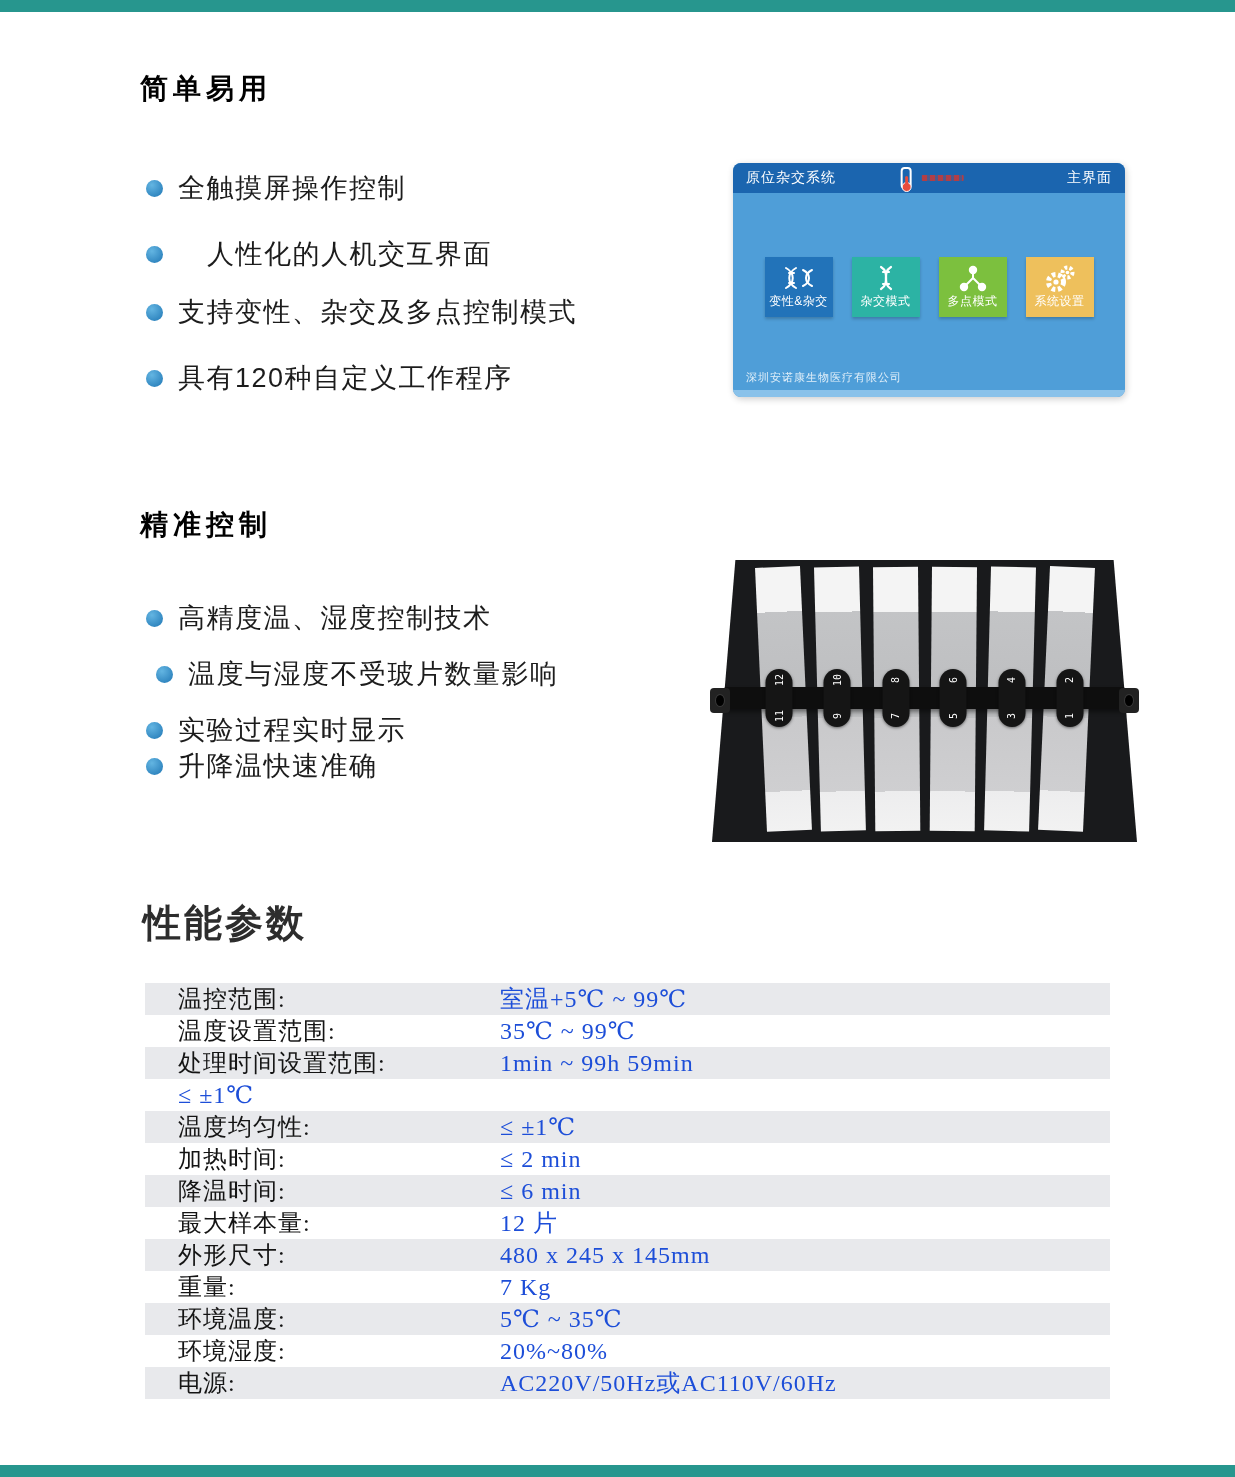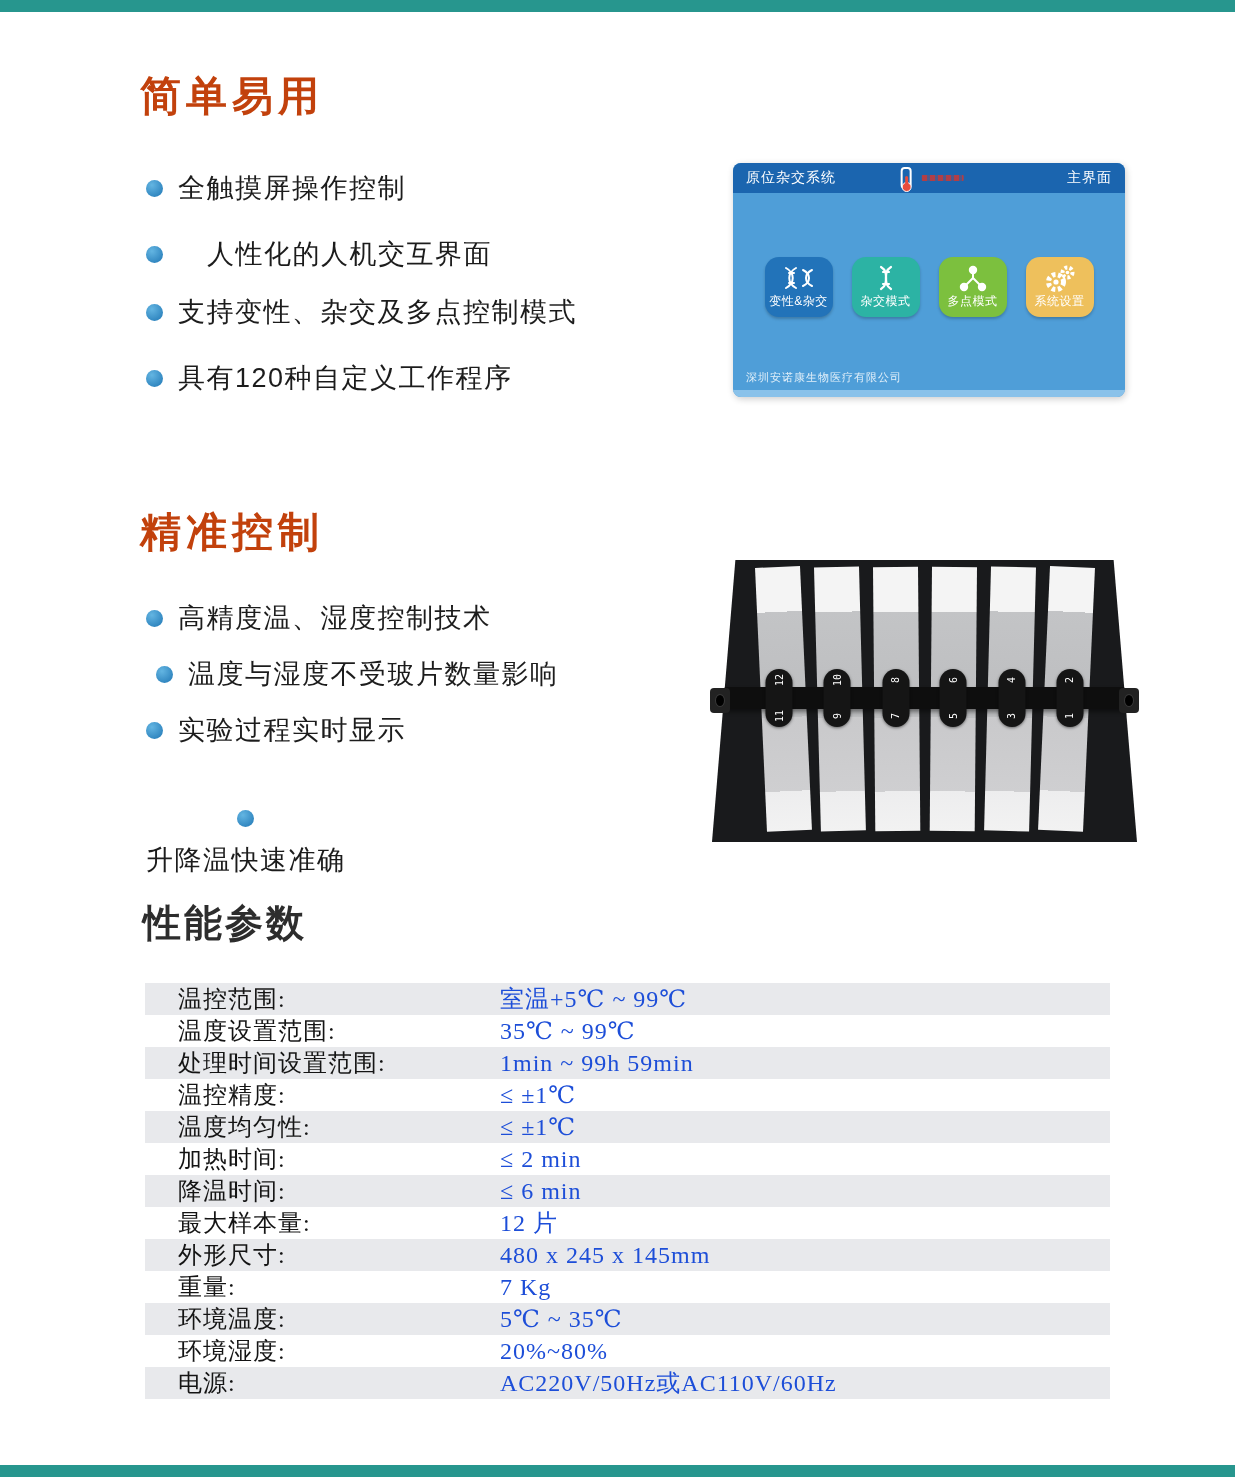--- a/index.html
+++ b/index.html
@@ -5,55 +5,55 @@
   html,body{margin:0;padding:0;background:#fff;}
   .page{position:relative;width:1235px;height:1477px;background:#ffffff;overflow:hidden;
         font-family:"Liberation Sans",sans-serif;}
 
   
   .accent-bar{position:absolute;left:0;width:100%;height:12px;background:#27968e;}
   .accent-bar.top{top:0;}
   .accent-bar.bottom{top:1465px;}
 
   
-  .sec-title{position:absolute;font-weight:bold;letter-spacing:5px;color:#c2410c;
-             font-size:41px;line-height:1.1;}
+  .sec-title{position:absolute;font-weight:bold;letter-spacing:5px;color:#000000;
+             font-size:28px;line-height:1.1;}
   #title-easy{left:140px;top:74px;}
   #title-precise{left:140px;top:510px;}
   #title-params{left:143px;top:903px;color:#2d2d2d;letter-spacing:3px;font-size:38px;}
 
   
   .bullet{position:absolute;display:flex;align-items:center;gap:15px;}
   .bullet .dot{width:17px;height:17px;border-radius:50%;flex:0 0 auto;
                background:radial-gradient(circle at 35% 30%,#63b5e2,#1f76b4);}
   .bullet .txt{font-family:Liberation Sans, sans-serif;font-size:27px;
                color:#1c1c1c;letter-spacing:1.5px;white-space:nowrap;}
   #be1{left:146px;top:170px;} #be2{left:146px;top:236px;gap:44px;}
   #be3{left:146px;top:294px;} #be4{left:146px;top:360px;}
   #bp1{left:146px;top:600px;} #bp2{left:156px;top:656px;}
-  #bp3{left:146px;top:712px;} #bp4{left:146px;top:810px;flex-direction:column;}
+  #bp3{left:146px;top:712px;} #bp4{left:146px;top:748px;}
 
   
   .screen{position:absolute;left:733px;top:163px;width:392px;height:234px;background:#4f9ed8;
           border-radius:8px;overflow:hidden;box-shadow:1px 2px 7px rgba(0,0,0,.2);}
   .scr-header{position:absolute;top:0;left:0;right:0;height:30px;background:#1b65af;
               display:flex;align-items:center;padding:0 13px;color:#fff;box-sizing:border-box;}
   .scr-title{font-size:14px;letter-spacing:1px;}
   .scr-home{margin-left:auto;font-size:14px;letter-spacing:1px;}
   .scr-temp{position:absolute;left:50%;top:0;height:30px;transform:translateX(-45%);
             display:flex;align-items:center;}
   .thermo{width:7px;height:18px;border:2px solid #fff;border-radius:4px;position:relative;}
   .thermo::after{content:"";position:absolute;left:50%;transform:translateX(-50%);bottom:1px;
                  width:3px;height:10px;background:#e74c3c;border-radius:2px;}
   .thermo::before{content:"";position:absolute;left:50%;transform:translateX(-50%);bottom:-5px;
                   width:8px;height:8px;border-radius:50%;background:#e74c3c;border:1px solid #fff;}
   .temp-reading{width:42px;height:6px;margin-left:10px;border-radius:1px;opacity:.9;
       background:repeating-linear-gradient(90deg,#c23a3a 0 5px,rgba(194,58,58,.35) 5px 8px);}
   .scr-buttons{position:absolute;left:0;right:0;top:94px;display:flex;justify-content:center;gap:19px;}
-  .scr-btn{width:68px;height:60px;border-radius:14px;position:relative;display:flex;
+  .scr-btn{width:68px;height:60px;border-radius:0;position:relative;display:flex;
            flex-direction:column;align-items:center;justify-content:flex-end;
            padding-bottom:7px;box-sizing:border-box;box-shadow:0 2px 3px rgba(0,0,0,.22);}
   .scr-btn svg{position:absolute;top:7px;left:50%;transform:translateX(-50%);}
   .scr-btn .lbl{color:#fff;font-size:12px;white-space:nowrap;letter-spacing:.5px;}
   .scr-footer{position:absolute;left:13px;bottom:12px;color:#eaf4fb;font-size:11px;
               letter-spacing:1px;opacity:.95;}
   .scr-strip{position:absolute;left:0;right:0;bottom:0;height:7px;background:#8ac2ea;}
 
   
   .tray{position:absolute;left:712px;top:560px;width:425px;height:282px;}
@@ -251,21 +251,20 @@
     </div>
     <div class="spec-row">
       <span class="spec-label">温度设置范围:</span>
       <span class="spec-value">35℃ ~ 99℃</span>
     </div>
     <div class="spec-row alt">
       <span class="spec-label">处理时间设置范围:</span>
       <span class="spec-value">1min ~ 99h 59min</span>
     </div>
     <div class="spec-row">
-      <span class="spec-label">温控精度:</span>
       <span class="spec-value">≤ ±1℃</span>
     </div>
     <div class="spec-row alt">
       <span class="spec-label">温度均匀性:</span>
       <span class="spec-value">≤ ±1℃</span>
     </div>
     <div class="spec-row">
       <span class="spec-label">加热时间:</span>
       <span class="spec-value">≤ 2 min</span>
     </div>

